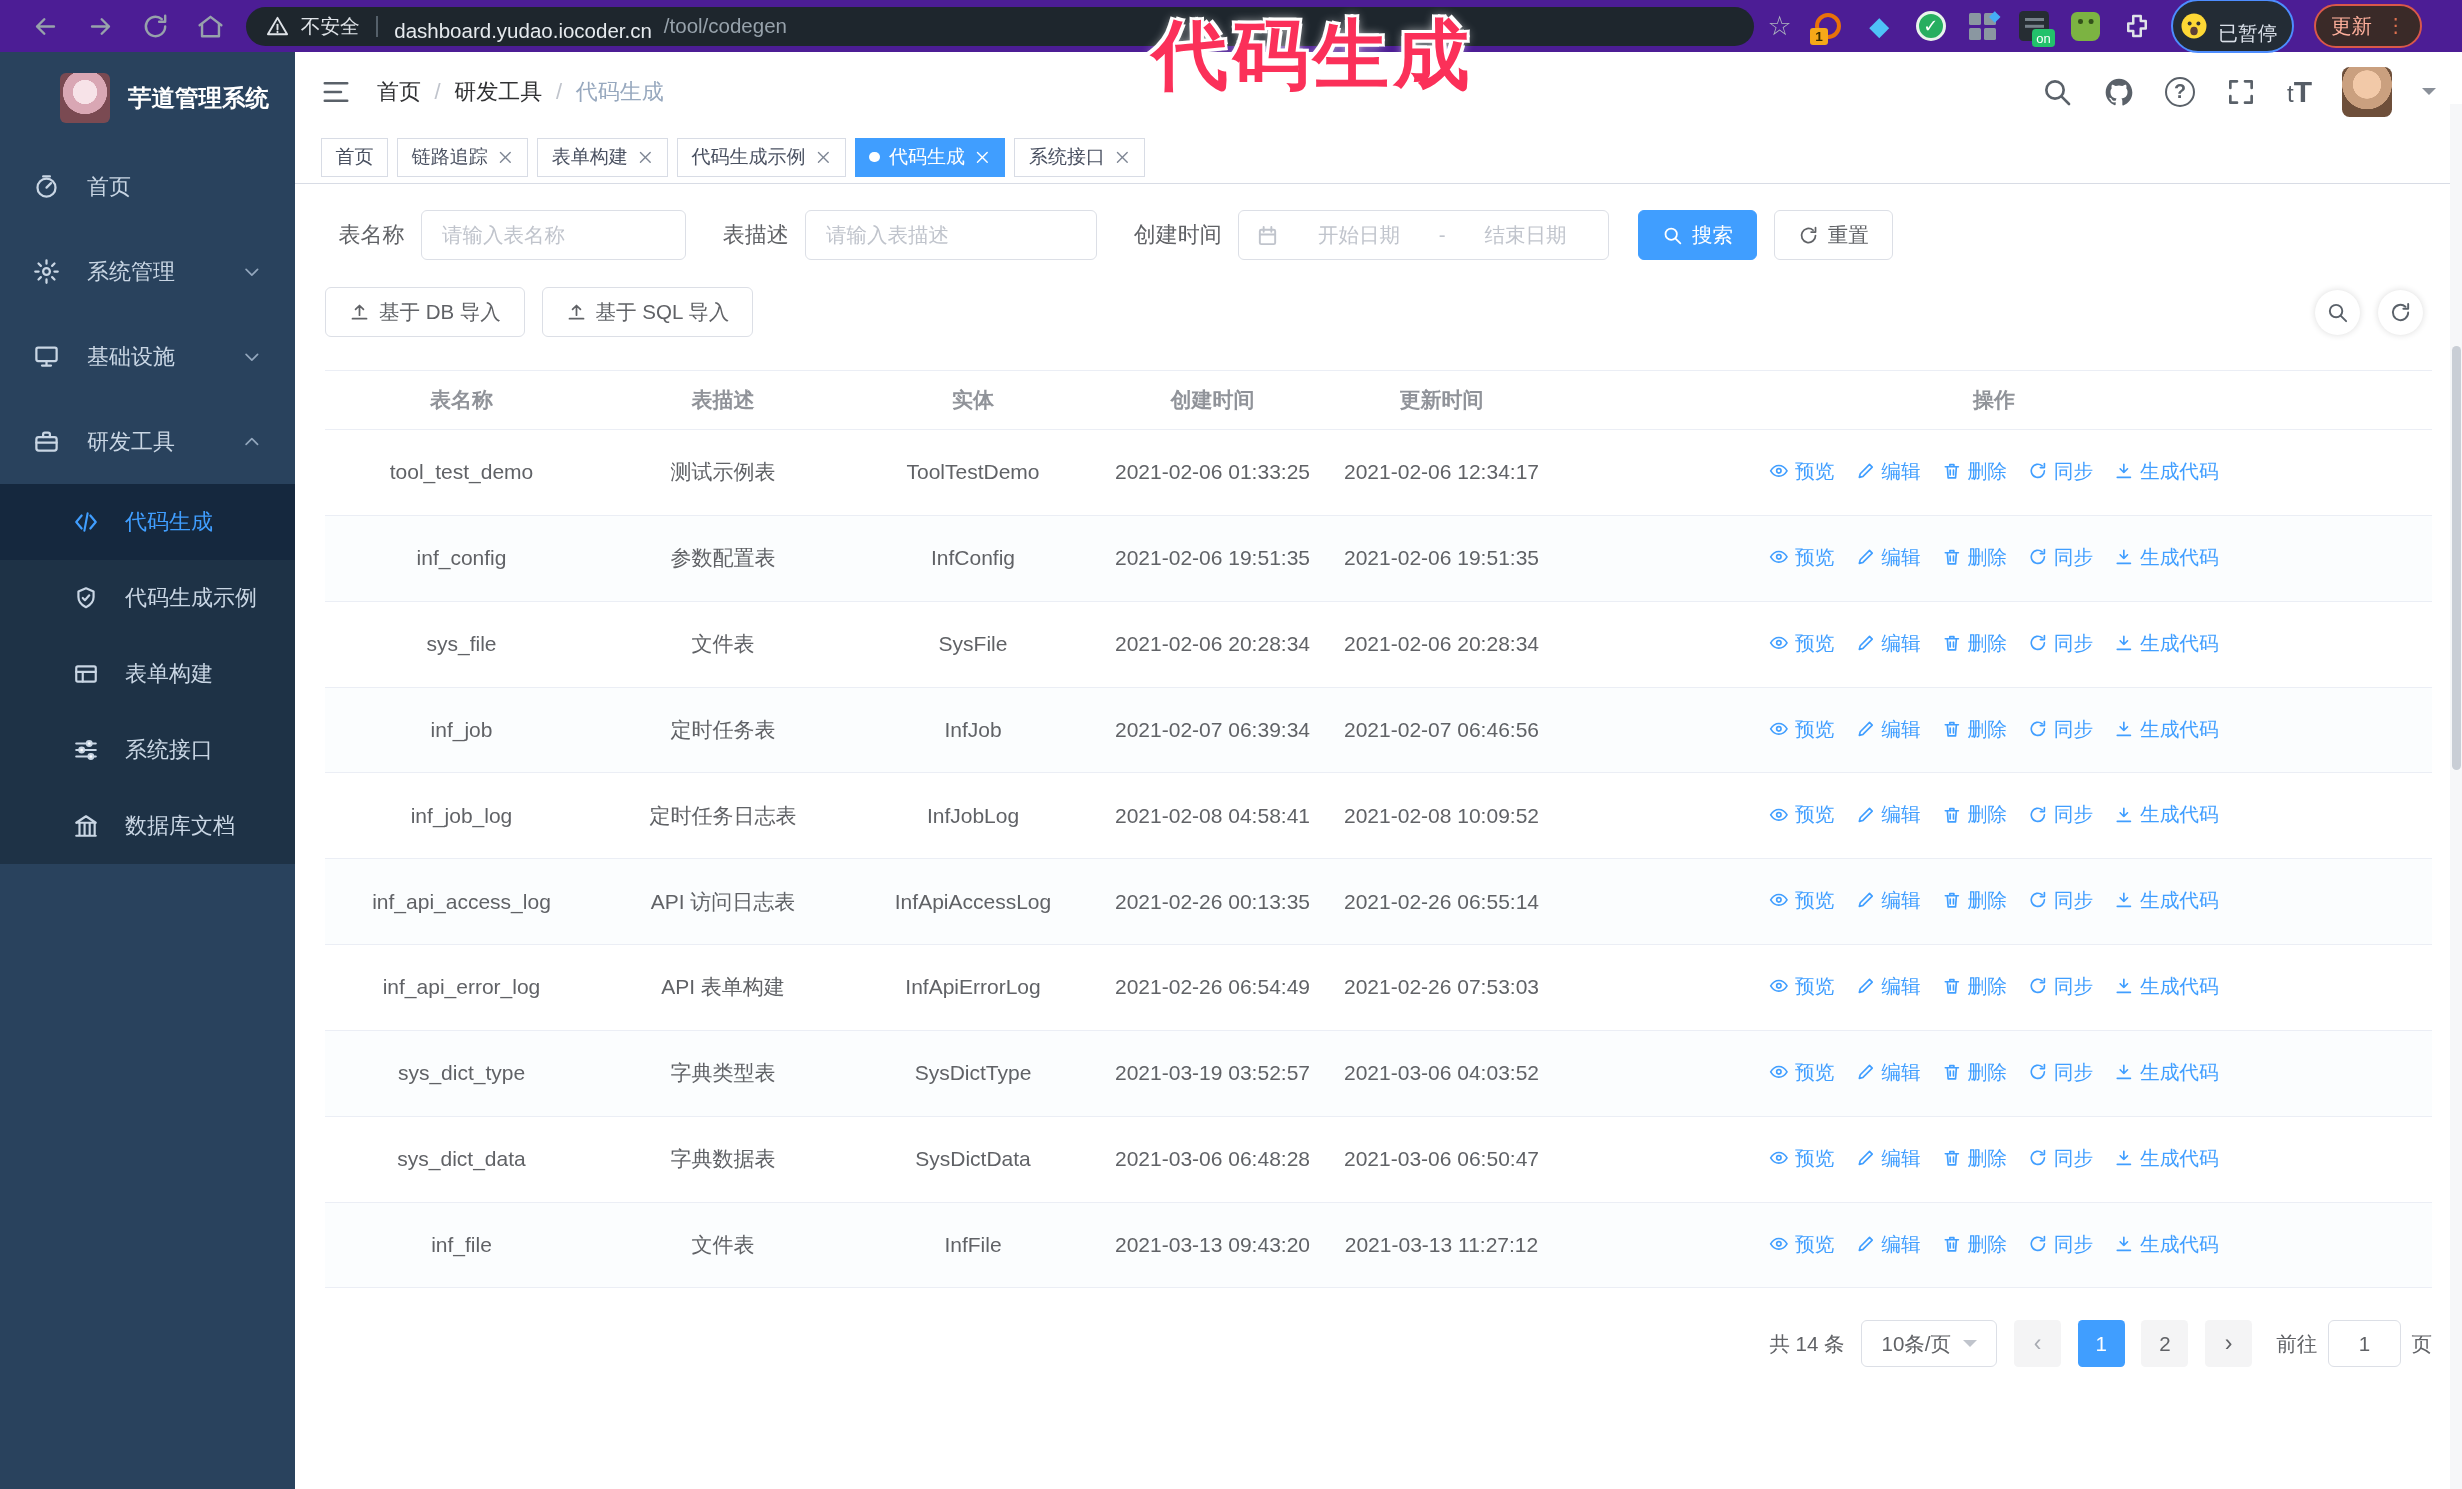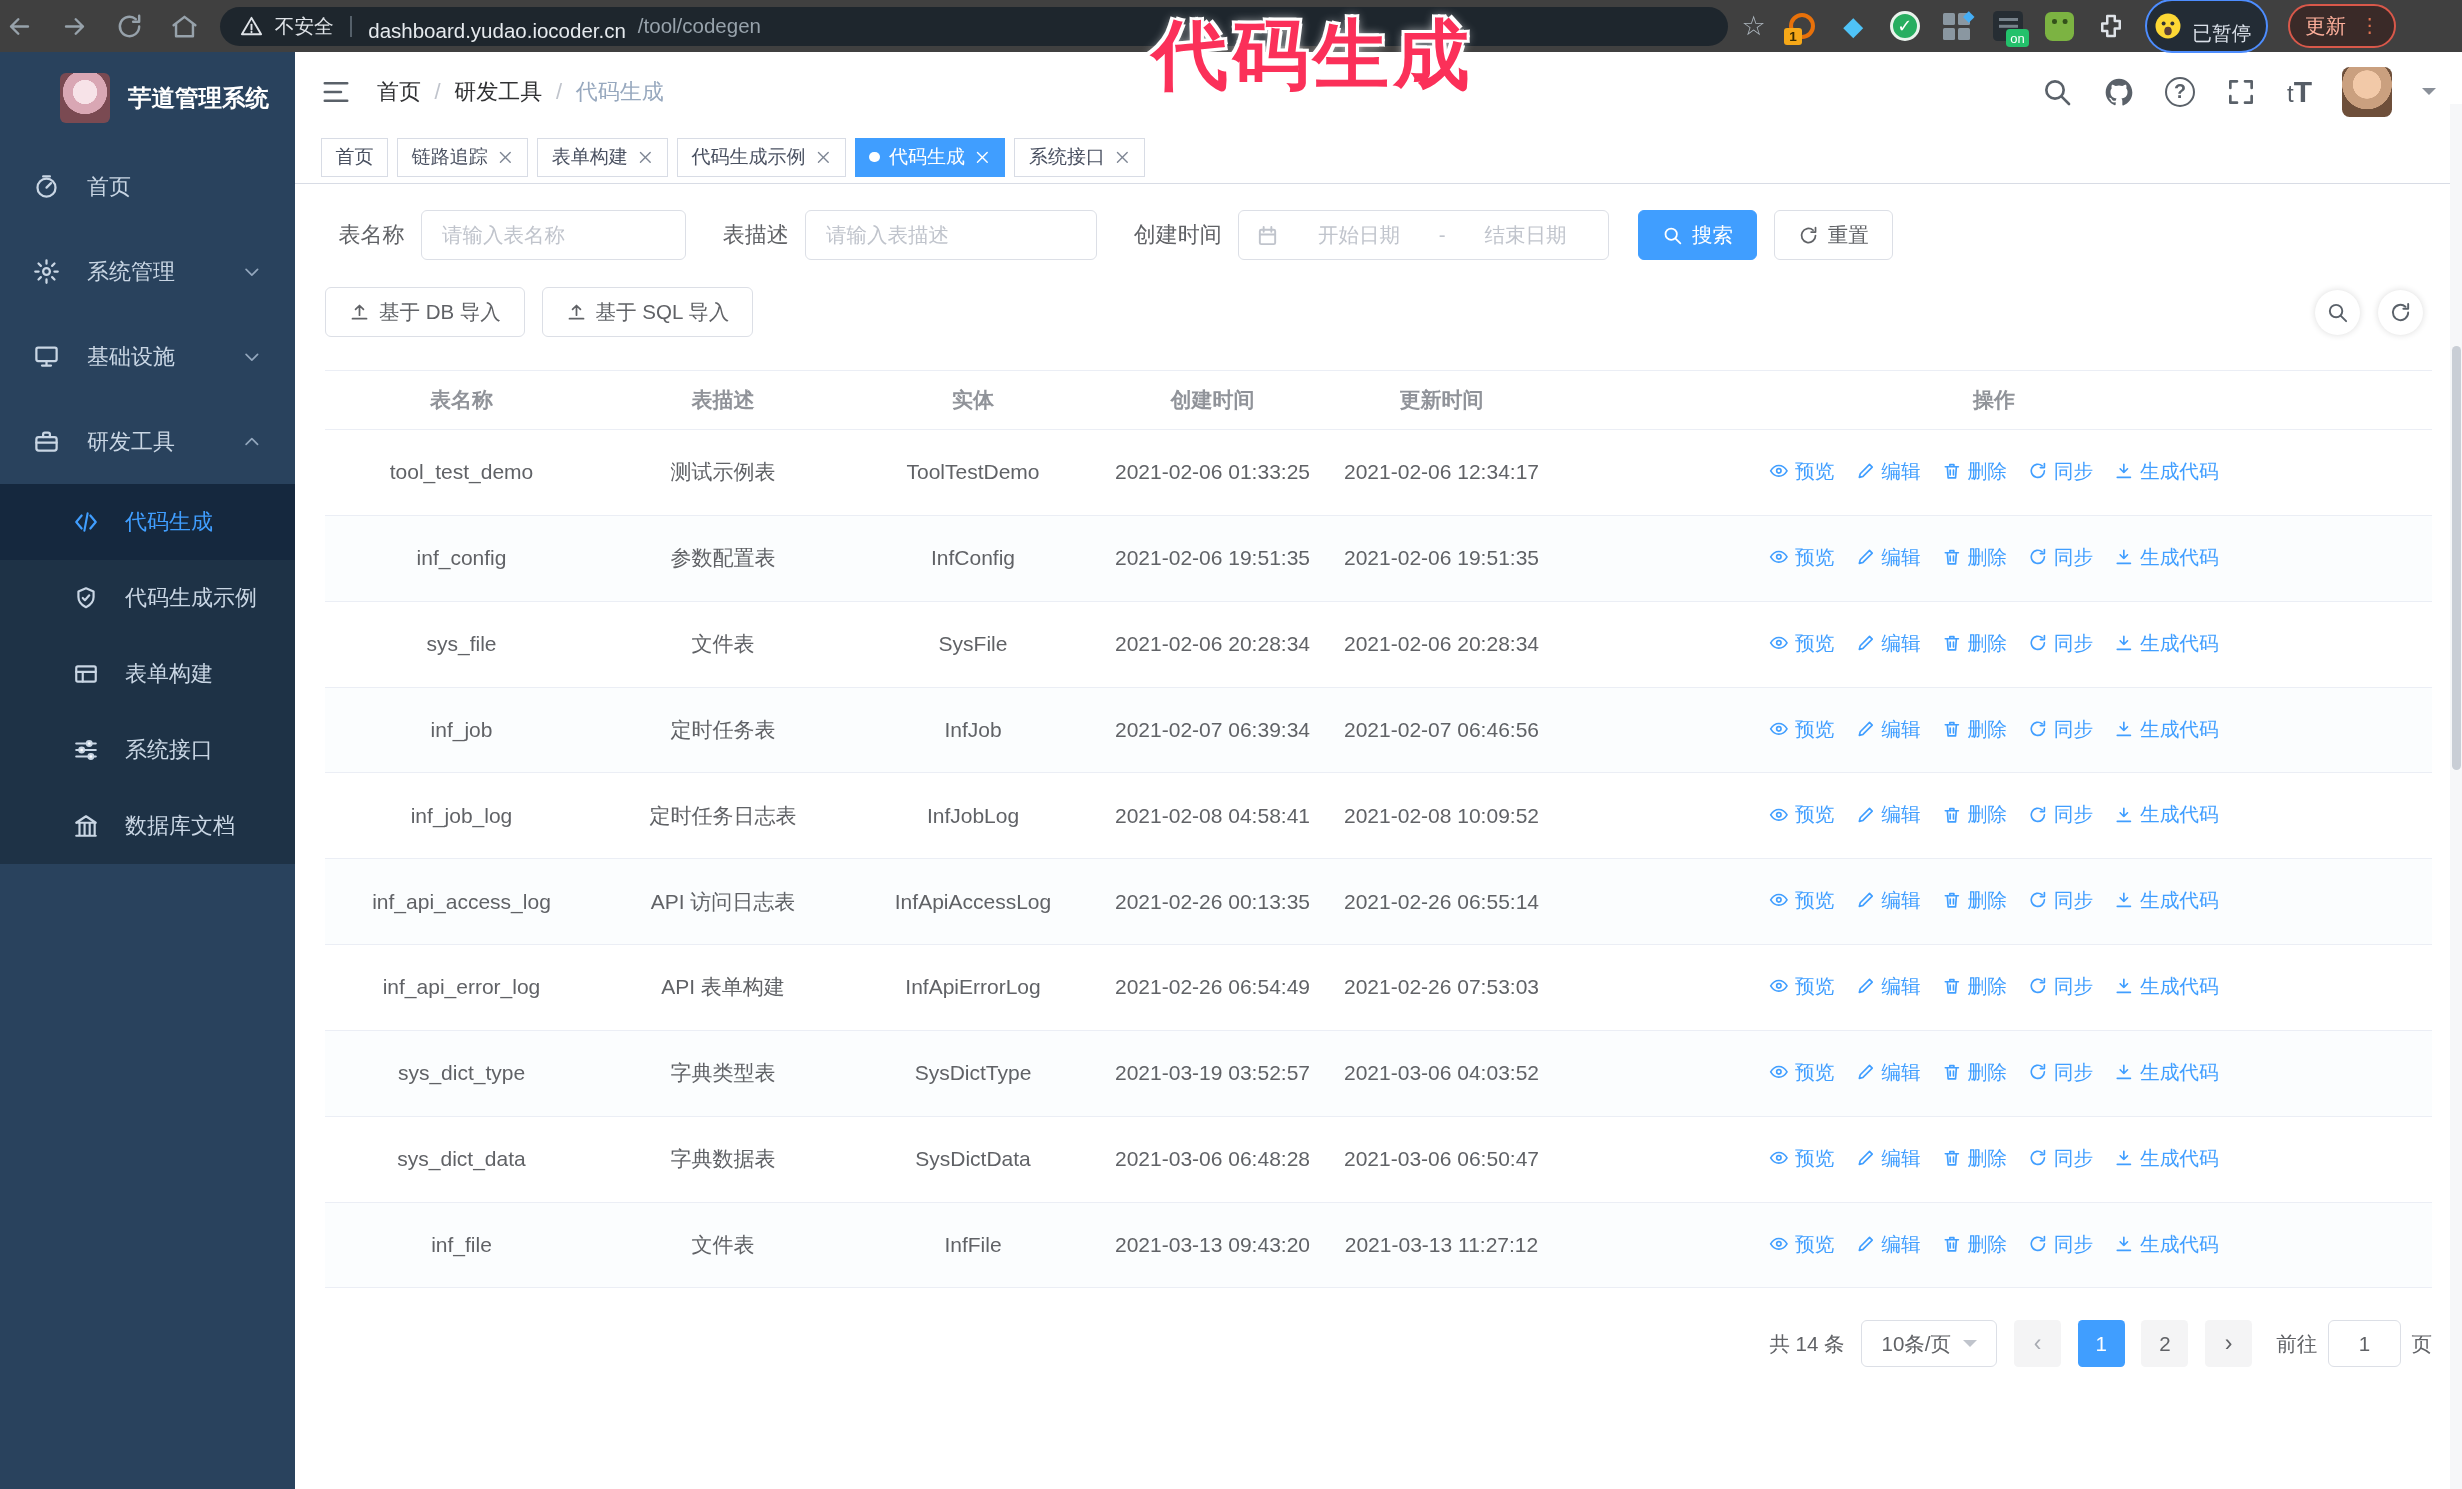--- a/index.html
+++ b/index.html
@@ -2,21 +2,21 @@
 <html style="font-size:12px"><head>
 <meta charset="utf-8">
 <style>
   * { margin:0; padding:0; box-sizing:border-box; }
   html,body { width:2462px; height:1490px; overflow:hidden;
     font-family:"Liberation Sans","DejaVu Sans",sans-serif; background:#fff; }
   [data-icon]{display:inline-flex;align-items:center;justify-content:center;}
   [data-icon] svg{width:100%;height:100%;display:block;}
 
   
-  .browser{height:52px;background:#404040;display:flex;align-items:center;padding:0 5px;position:relative;z-index:5;}
+  .browser{height:52px;background:#4c1d95;display:flex;align-items:center;padding:0 31px;position:relative;z-index:5;}
   .bnav{display:flex;align-items:center;gap:26px;margin-right:21px;}
   .bnav .bicon{width:29px;height:29px;color:#97a2ab;}
   .addr{flex:0 0 1508px;height:39px;background:#1e262d;border-radius:19.7px;display:flex;align-items:center;padding:0 19.7px;gap:12px;}
   .addr .warn{width:23px;height:23px;color:#dfe3e8;}
   .addr .sec{color:#dfe3e8;font-size:19.7px;}
   .addr .div{width:1.5px;height:21px;background:#55606a;margin:0 4.5px;}
   .addr .host{color:#e6eaee;font-size:20.5px;margin-top:9px;}
   .addr .path{color:#97a2ab;font-size:20.5px;}
   .baright{display:flex;align-items:center;gap:19.7px;margin-left:13.6px;}
   .star{color:#aeb7bf;font-size:27px;line-height:1;}

